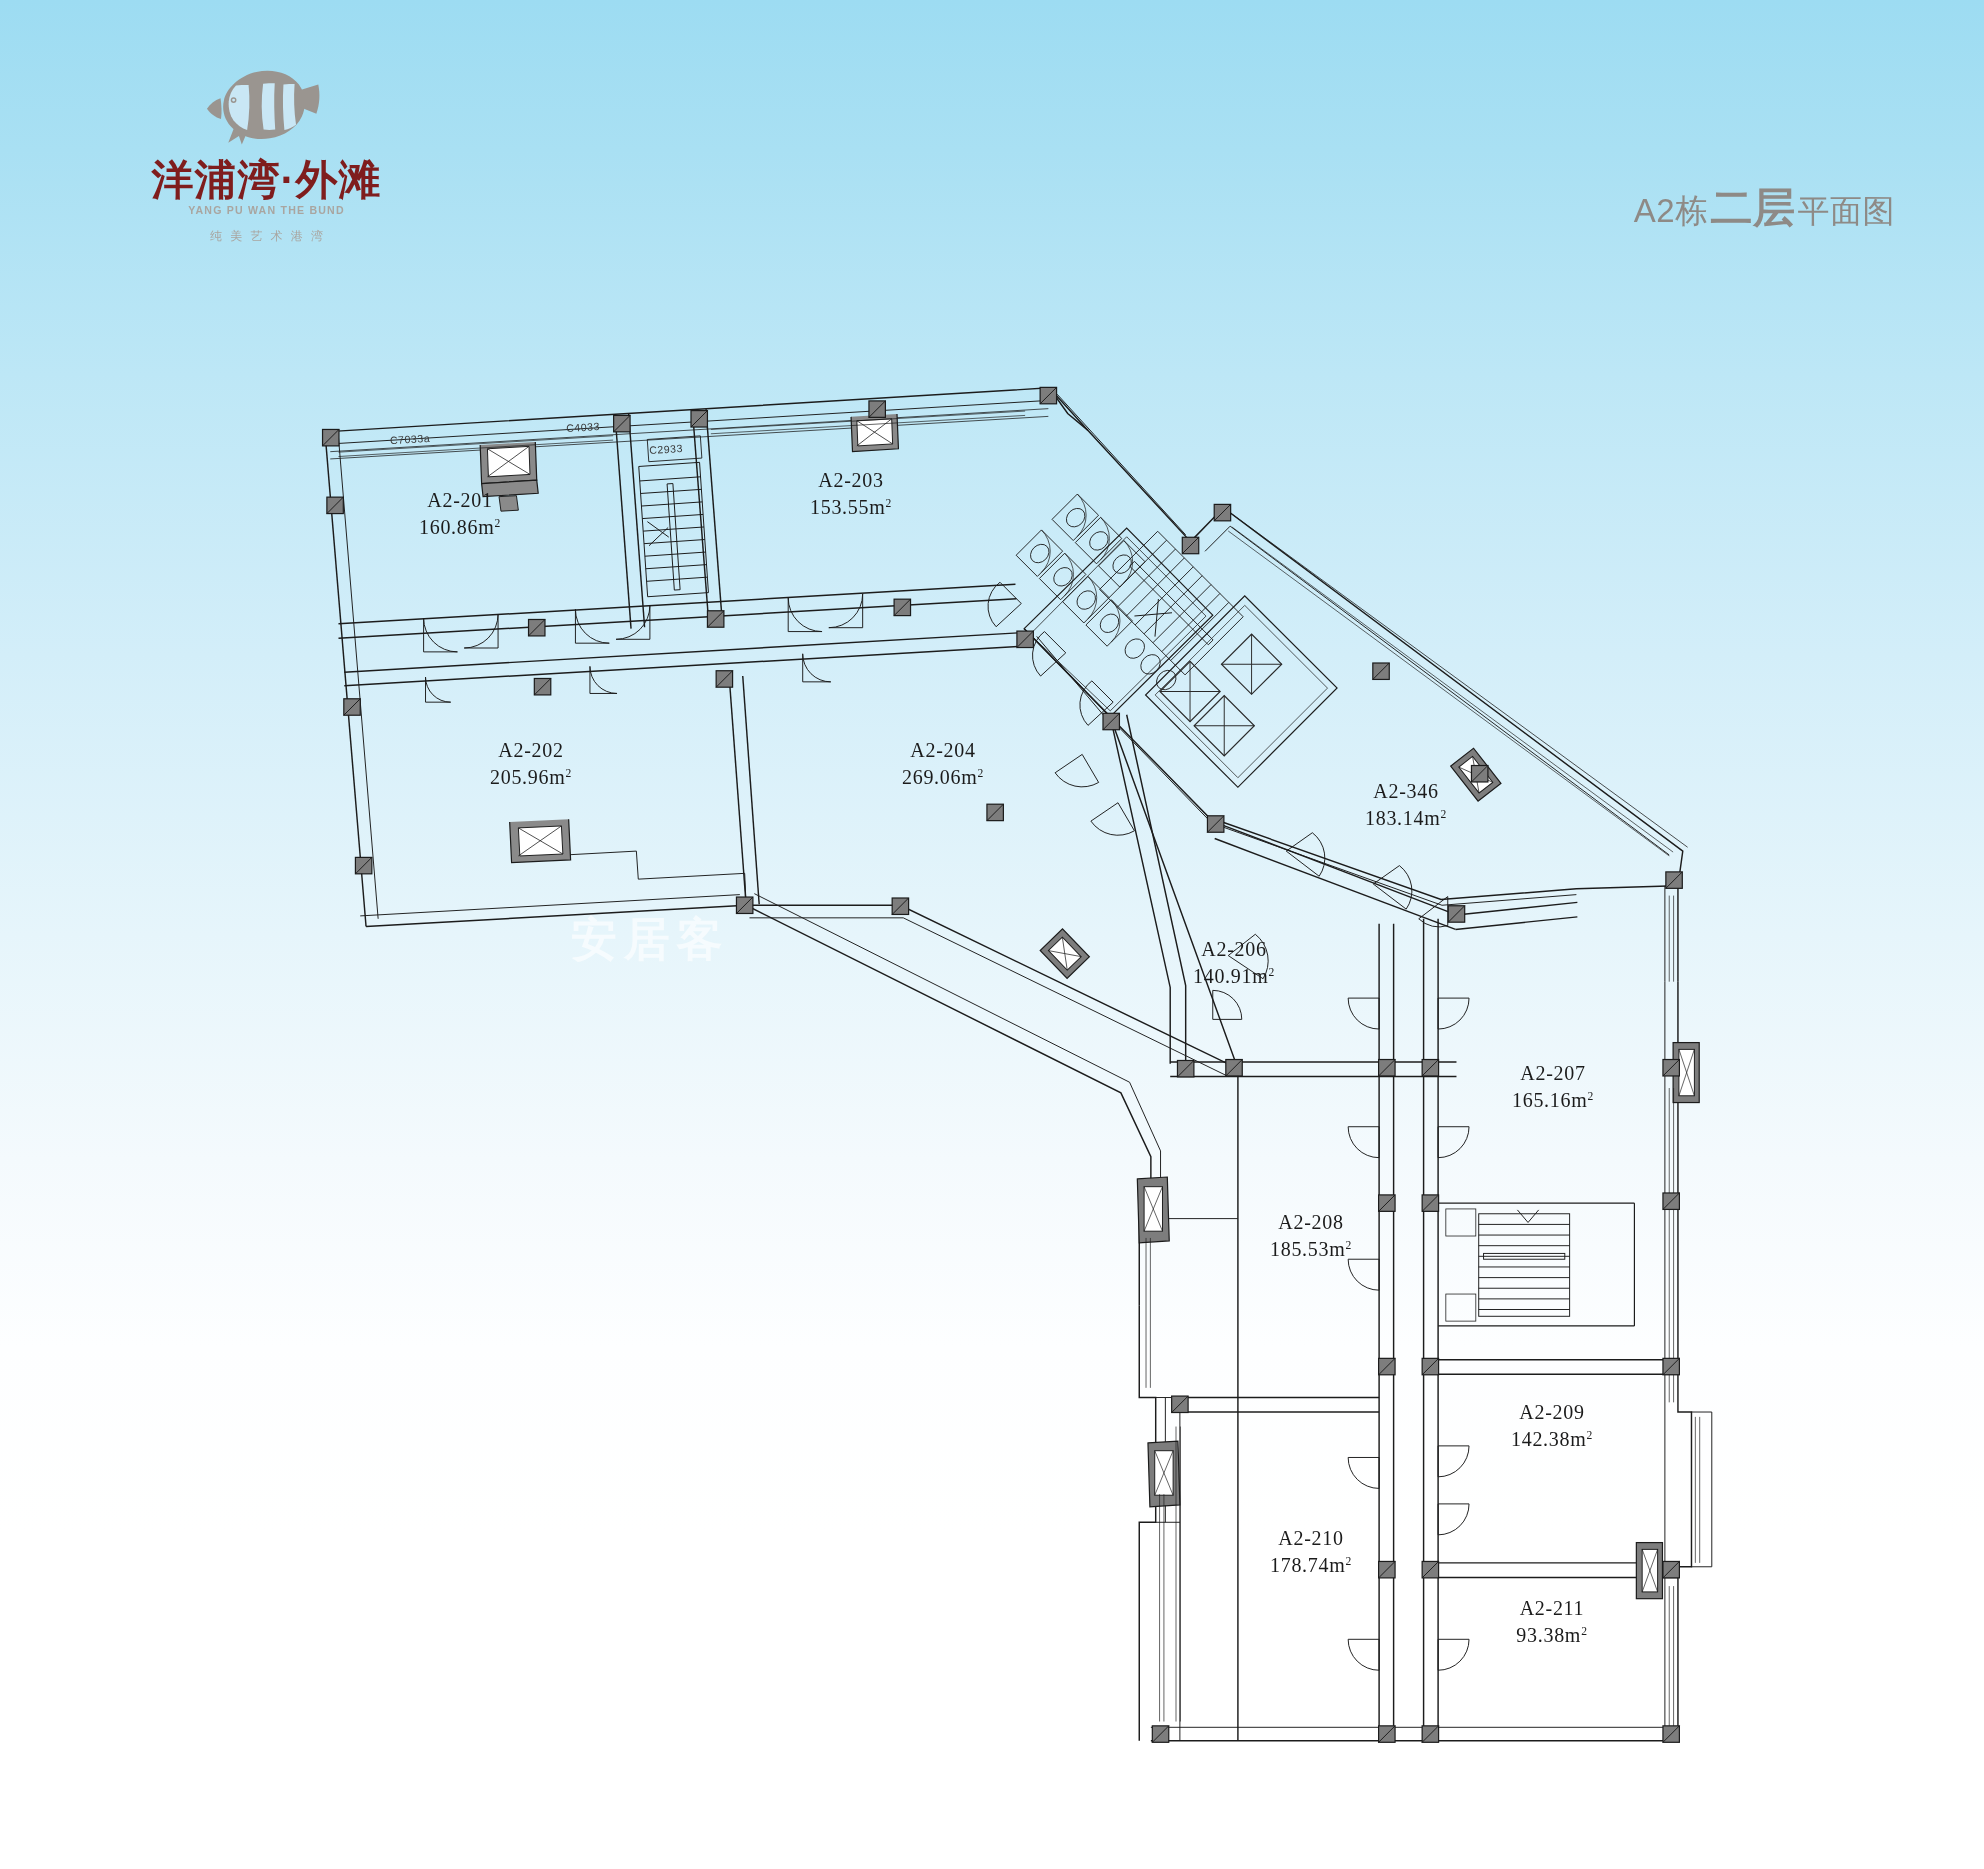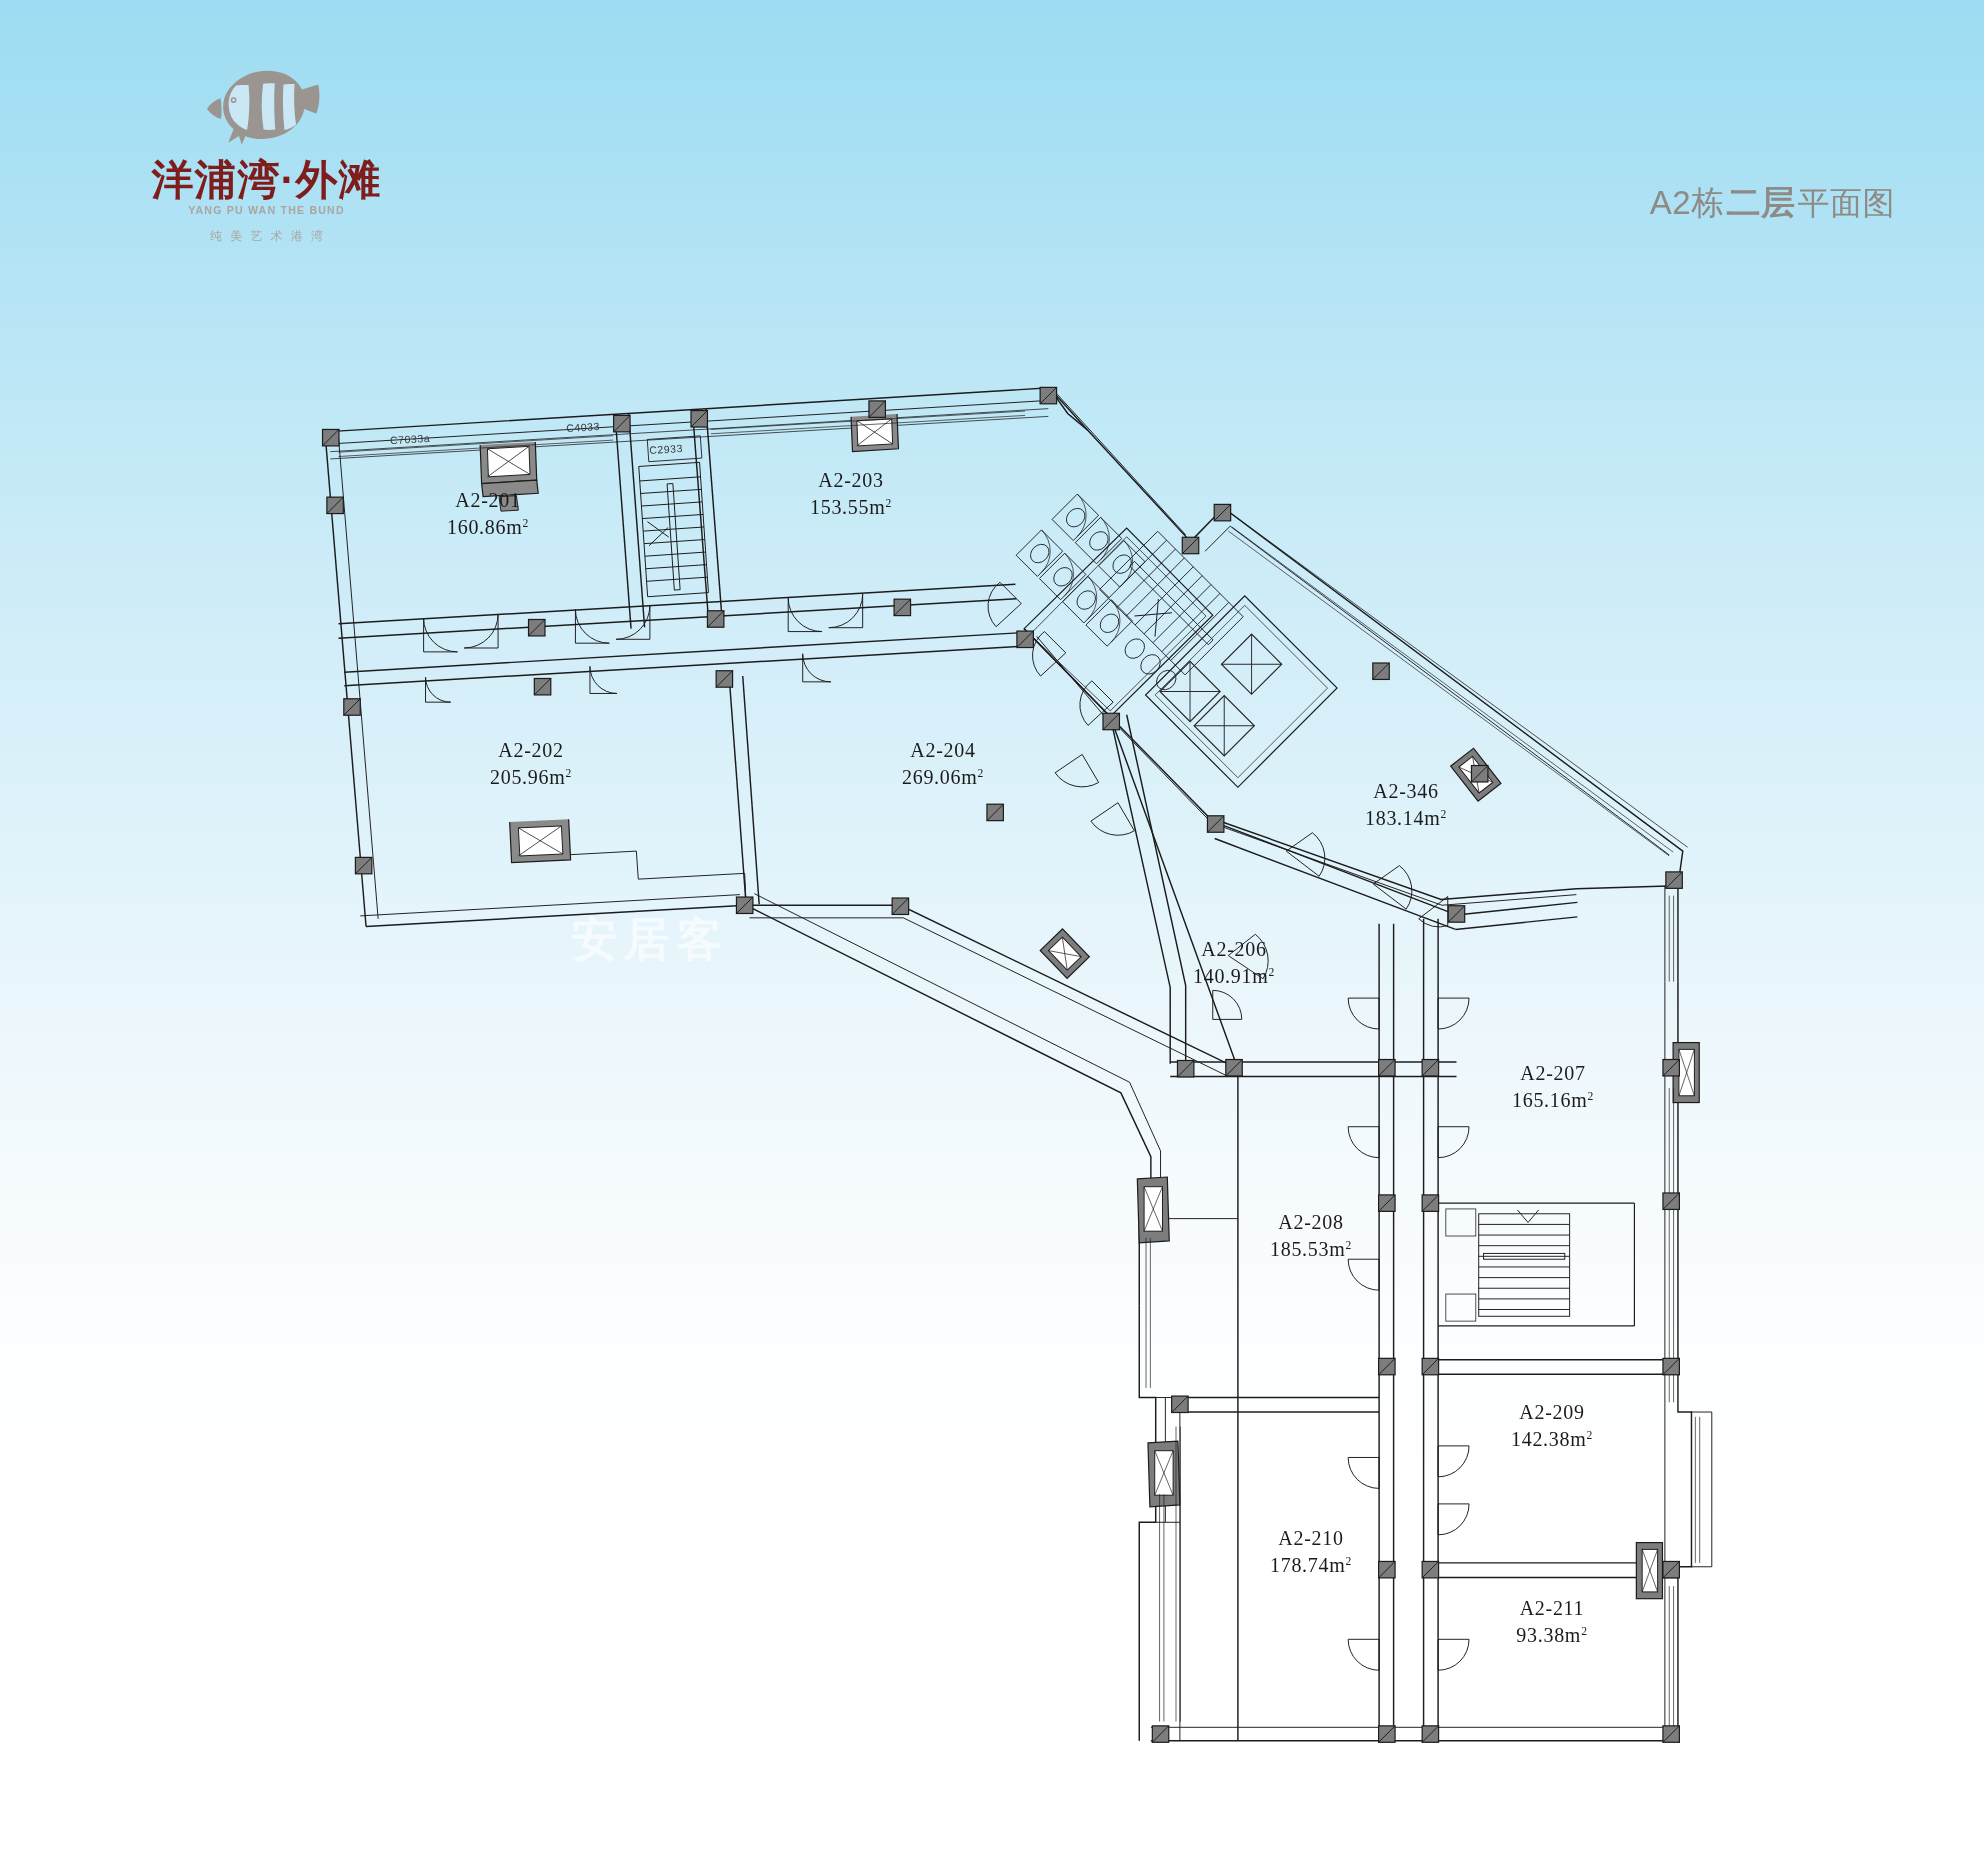--- a/index.html
+++ b/index.html
@@ -19,21 +19,21 @@
       font-family:"Liberation Sans",sans-serif;font-weight:bold;font-size:10.6px;
       letter-spacing:1.2px;color:#a9a5a0;}
   #logo .tag{position:absolute;left:0;top:160px;width:309px;text-align:center;
       font-family:Liberation Serif, serif;font-size:12px;
       letter-spacing:8.2px;color:#a9a5a0;text-indent:8.2px;}
   
   #title{position:absolute;right:90px;top:180px;
       font-family:Liberation Sans, sans-serif;color:#8e8a86;white-space:nowrap;
       display:flex;align-items:baseline;}
   #title .t-a{font-size:33px;letter-spacing:0.5px;}
-  #title .t-b{font-size:34px;font-weight:bold;letter-spacing:0.5px;margin:0 1.9px;}
+  #title .t-b{font-size:42px;font-weight:bold;letter-spacing:0.5px;margin:0 1.9px;}
   #title .t-c{font-size:32px;letter-spacing:0.5px;}
   
   #plan{position:absolute;left:0;top:0;width:1985px;height:1870px;}
   
   .rlabel{position:absolute;text-align:center;color:#1b1b1b;
       font-family:"Liberation Serif",serif;line-height:1.34;white-space:nowrap;}
   .rlabel .rid{font-size:20px;letter-spacing:0.7px;}
   .rlabel .rar{font-size:20px;letter-spacing:0.7px;}
   .rlabel .rar sup{font-size:11.6px;}
   .wlabel{position:absolute;color:#3a3a3a;font-family:"Liberation Sans",sans-serif;
@@ -467,21 +467,21 @@
       <use href="#col" x="3456" y="3586"></use>
       <use href="#col" x="2400" y="3586"></use>
       <use href="#col" x="1862" y="1874"></use>
       <use href="#col" x="1540" y="1872"></use>
       <use href="#col" x="2058" y="1680"></use>
     </g>
 
   </g>
 </svg>
 
-<div class="rlabel" style="left:488px;top:514px;transform:translate(-50%,-50%);">
+<div class="rlabel" style="left:460px;top:514px;transform:translate(-50%,-50%);">
   <div class="rid">A2-201</div>
   <div class="rar">160.86m<sup>2</sup></div>
 </div>
 <div class="rlabel" style="left:531px;top:764px;transform:translate(-50%,-50%);">
   <div class="rid">A2-202</div>
   <div class="rar">205.96m<sup>2</sup></div>
 </div>
 <div class="rlabel" style="left:851px;top:494px;transform:translate(-50%,-50%);">
   <div class="rid">A2-203</div>
   <div class="rar">153.55m<sup>2</sup></div>

